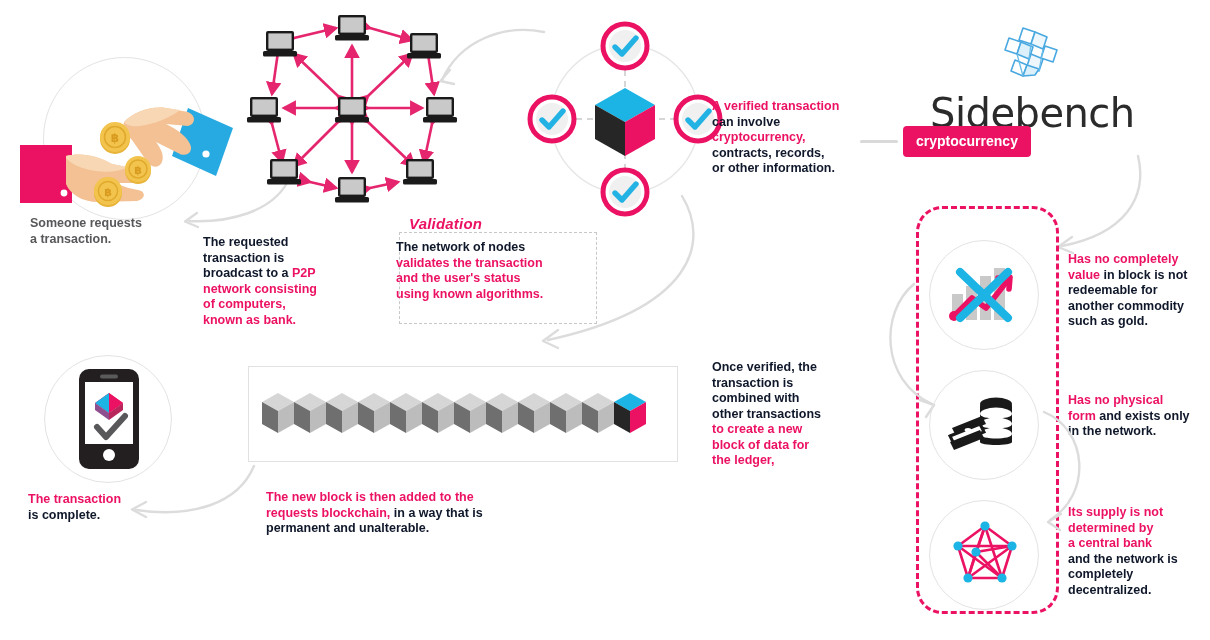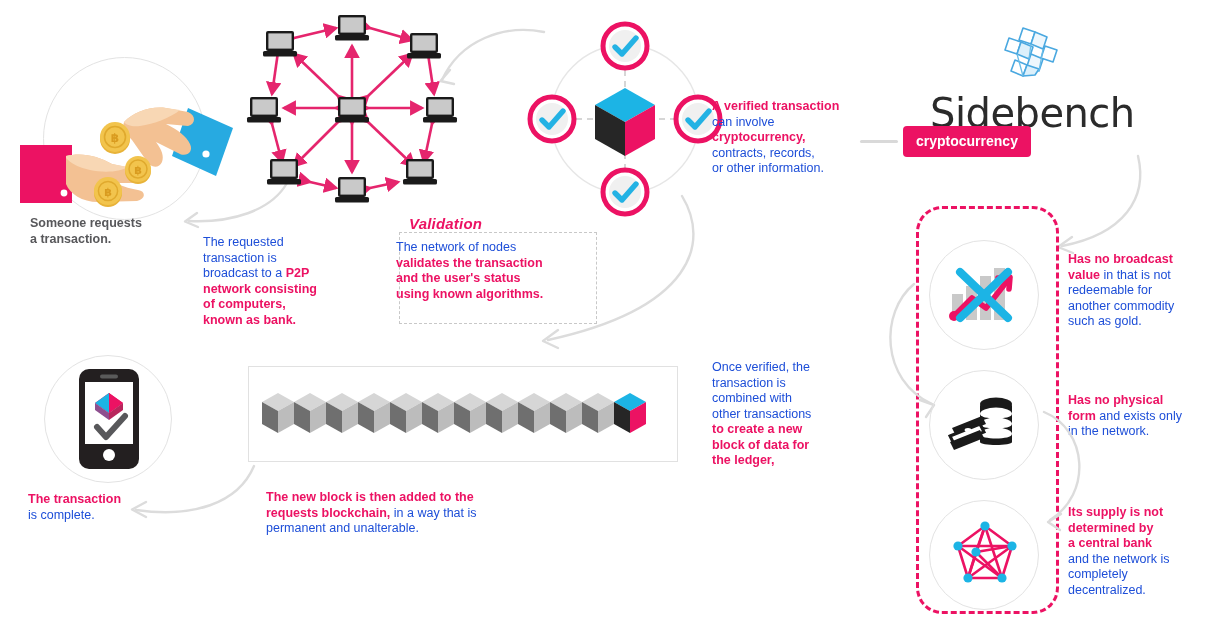--- a/index.html
+++ b/index.html
@@ -4,21 +4,21 @@
 <style>
   html,body{margin:0;padding:0;background:#ffffff;}
   body{
     width:1210px;height:640px;position:relative;overflow:hidden;
     font-family:"Liberation Sans","DejaVu Sans",sans-serif;
     color:#4d4d4d;
   }
   .abs{position:absolute;}
   .txt{font-size:12.5px;line-height:15.5px;font-weight:bold;color:#58585b;}
   .pinkb{color:#ec1263;font-weight:bold;}
-  .grayb{color:#1d4ed8;font-weight:normal;}
+  .grayb{color:#0f172a;font-weight:bold;}
 
   
   .ring{border-radius:50%;border:1px solid #e3e3e3;box-sizing:border-box;}
   
   .dashbox{border:1px dashed #c8c8c8;box-sizing:border-box;}
   .validation-title{
     font-size:15px;font-style:italic;font-weight:bold;color:#ec1263;
     letter-spacing:.2px;
   }
   
@@ -357,22 +357,22 @@
     <path d="M8 58 L26 40 L40 50 L62 22" fill="none" stroke="#ec1263" stroke-width="5.6" stroke-linecap="round" stroke-linejoin="round"></path>
     <path d="M52 20 L64 19 L63 31" fill="none" stroke="#ec1263" stroke-width="5.6" stroke-linecap="round" stroke-linejoin="round"></path>
     <circle cx="8" cy="58" r="5" fill="#ec1263"></circle>
     <g stroke="#1cb4e5" stroke-width="8" stroke-linecap="round">
       <line x1="14" y1="14" x2="62" y2="60"></line>
       <line x1="62" y1="14" x2="14" y2="60"></line>
     </g>
   </svg>
 </div>
 <div class="abs txt" style="left:1068px;top:252px;width:136px;">
-  <div class="pinkb">Has no broadcast</div>
-  <div><span class="pinkb">value</span><span class="grayb"> in that is not</span></div>
+  <div class="pinkb">Has no completely</div>
+  <div><span class="pinkb">value</span><span class="grayb"> in block is not</span></div>
   <div class="grayb">redeemable for</div>
   <div class="grayb">another commodity</div>
   <div class="grayb">such as gold.</div>
 </div>
 
 <div class="abs" style="left:876px;top:278px;">
   <svg width="80" height="145" viewBox="0 0 80 145">
     <path d="M38 6 C4 34 4 102 56 126" fill="none" stroke="#dcdcdc" stroke-width="2.4" stroke-linecap="round"></path>
     <path d="M44 122 L58 127 L50 139" fill="none" stroke="#dcdcdc" stroke-width="2.4" stroke-linecap="round" stroke-linejoin="round"></path>
   </svg>

